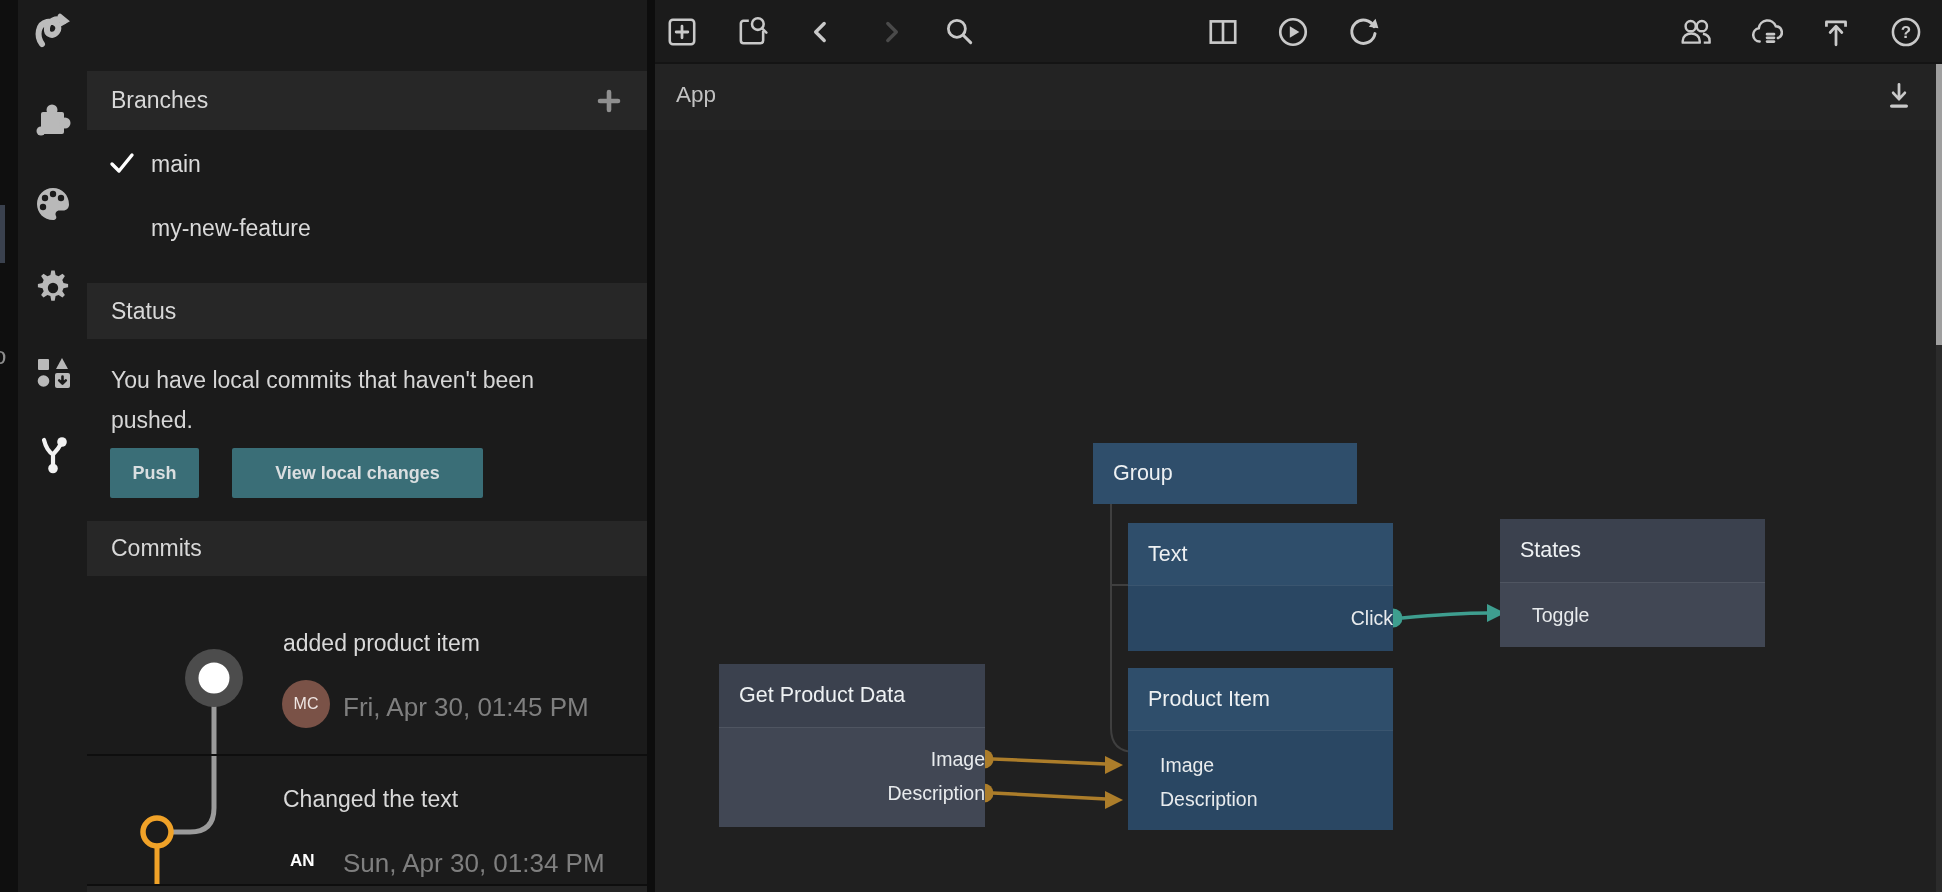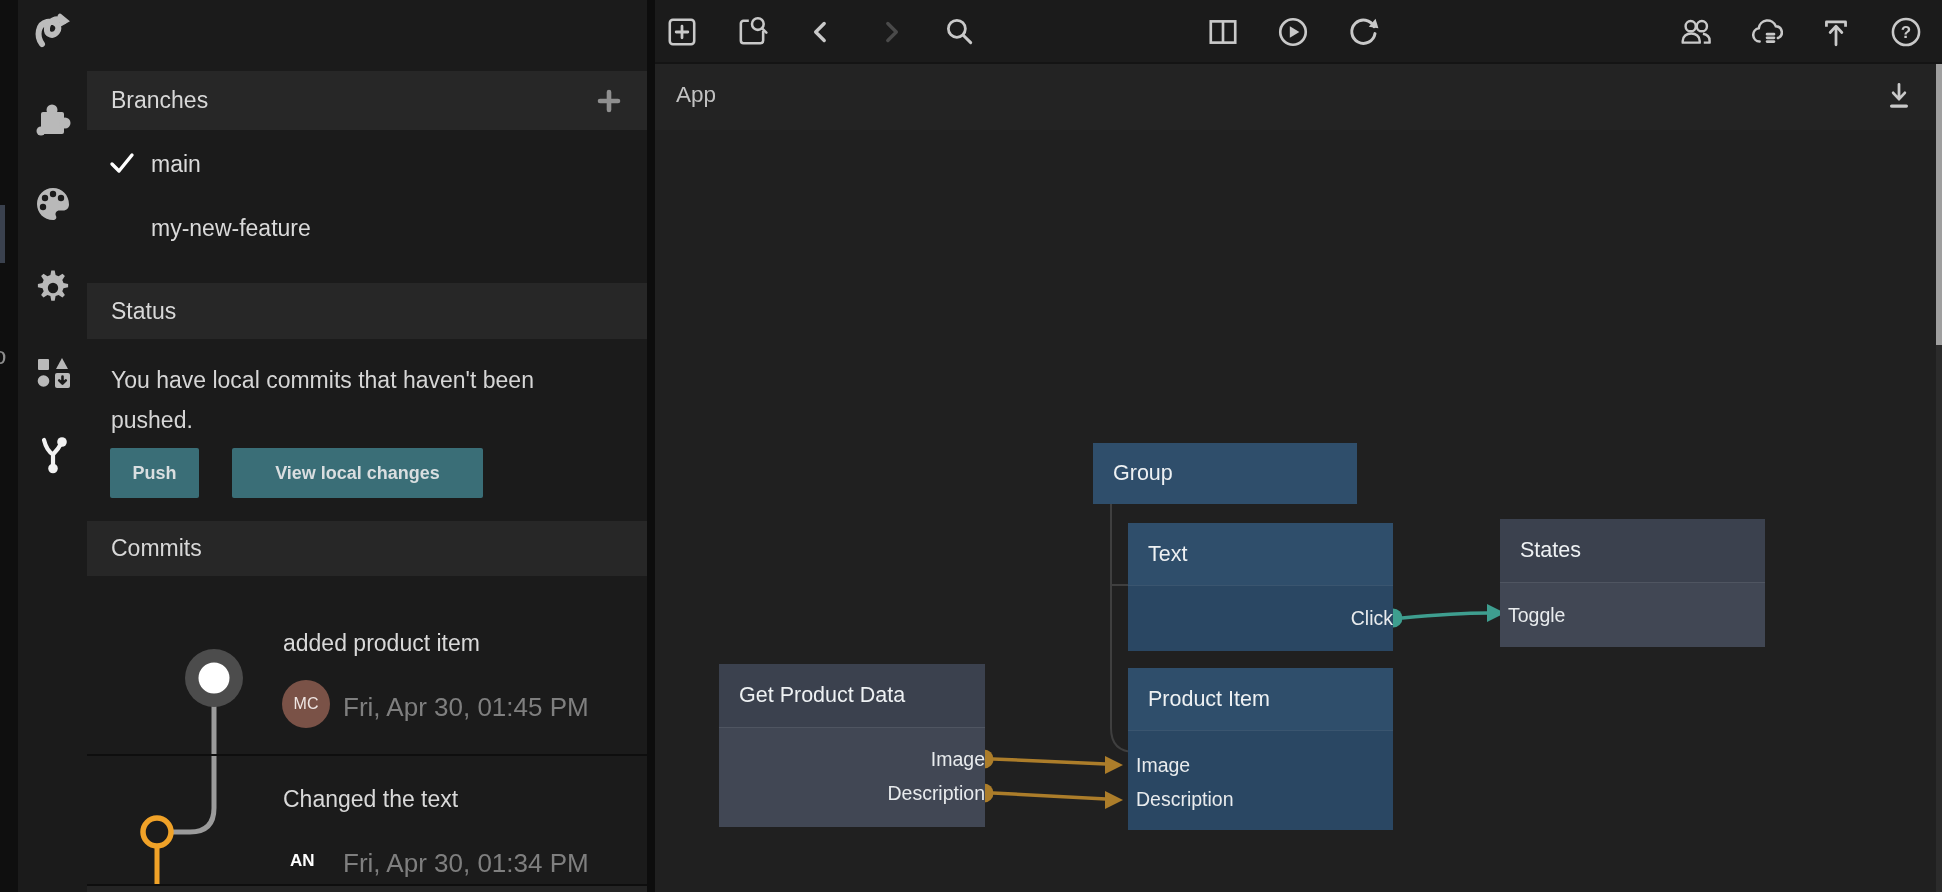--- a/index.html
+++ b/index.html
@@ -54,21 +54,21 @@
   
   .node { position:absolute; cursor:pointer; }
   .node .hdr { display:flex; align-items:center; padding-left:20px; font-size:21.5px; color:#eef1f3; }
   .node .bdy { border-top:1px solid rgba(255,255,255,0.08); }
   .node.visual .hdr { background:#2f4e6b; }
   .node.visual .bdy { background:#2a4763; }
   .node.logic .hdr { background:#3b414e; }
   .node.logic .bdy { background:#414754; }
   .port-row { display:flex; align-items:center; height:34px; font-size:19.5px; color:#e8ebed; cursor:crosshair; }
   .port-row.out { justify-content:flex-end; }
-  .port-row.in  { justify-content:flex-start; padding-left:8px; }
+  .port-row.in  { justify-content:flex-start; padding-left:32px; }
   svg.overlay { position:absolute; left:0; top:0; pointer-events:none; }
 </style>
 </head>
 <body>
 
 <div class="abs" id="edge-col">
   <div class="sliver"></div>
 
   <span class="frag" style="top:342px;">o</span>
 </div>
@@ -161,21 +161,21 @@
 
   <div>
     <span class="commit-title" style="top:630px;">added product item</span>
     <span class="avatar" style="top:680px;">MC</span>
     <span class="commit-date" style="top:692px;">Fri, Apr 30, 01:45 PM</span>
   </div>
   <div class="row-divider" style="top:754px;"></div>
   <div>
     <span class="commit-title" style="top:786px;">Changed the text</span>
     <span class="initials-plain" style="top:851px;">AN</span>
-    <span class="commit-date" style="top:848px;">Fri, Apr 30, 01:34 PM</span>
+    <span class="commit-date" style="top:848px;">Sun, Apr 30, 01:34 PM</span>
   </div>
   <div class="row-divider" style="top:884px;"></div>
   <div id="commit-row-tail"></div>
 </div>
 
 <div class="abs" id="splitter"></div>
 
 <div class="abs" id="main">
 
   <div id="toolbar">

